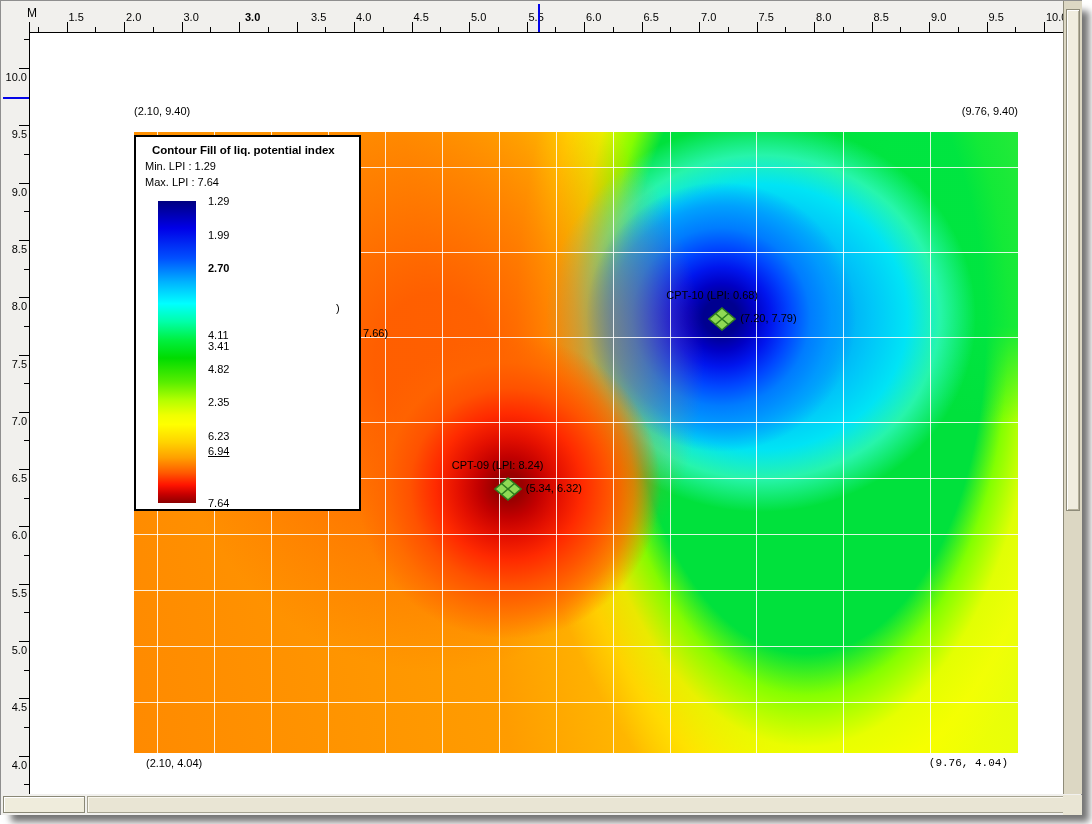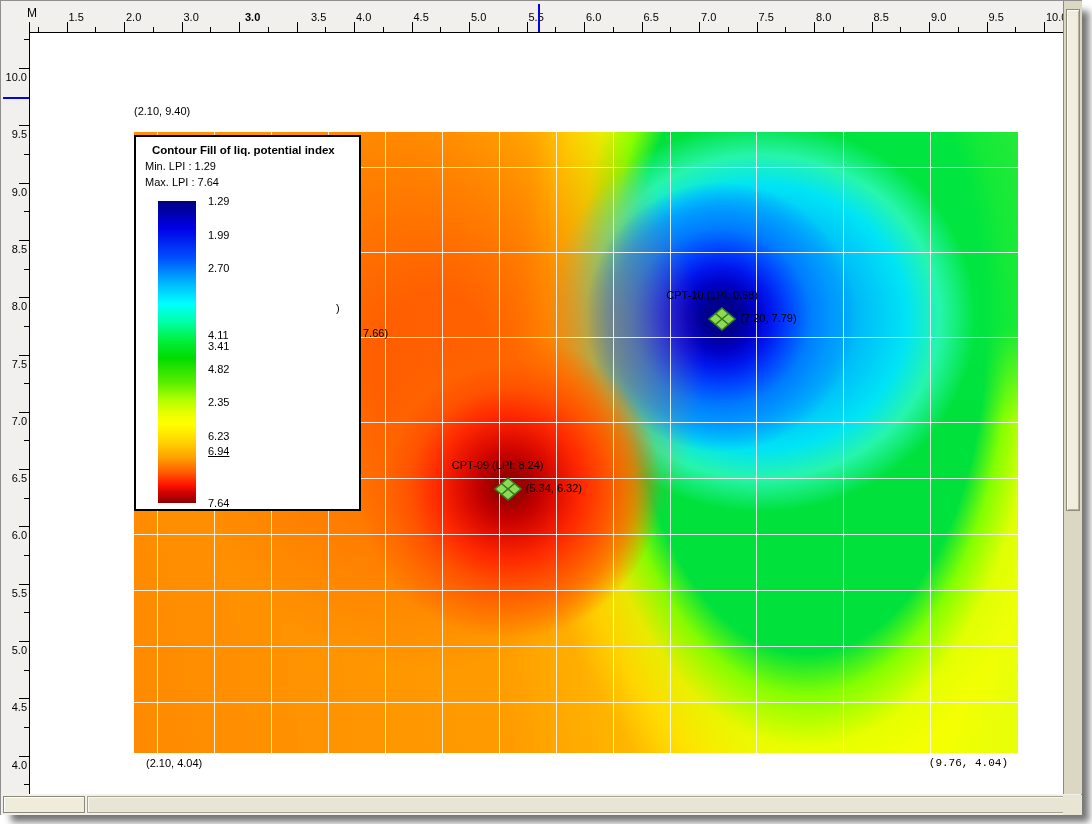--- a/index.html
+++ b/index.html
@@ -182,20 +182,21 @@
       <div class="v-minor" style="top: 694.95px;"></div>
       <div class="v-minor" style="top: 752.25px;"></div>
     </div>
   <div id="ruler-corner-stub"></div>
   <div id="cursor-v" class="cursor-line"></div>
   <div id="cursor-h" class="cursor-line"></div>
 
   <div id="canvas"></div>
 
   <div class="corner-label" style="left:133px; top:104px;">(2.10, 9.40)</div>
+  <div class="corner-label" style="left:133px; top:104px; width:884px; text-align:right;">(9.76, 9.40)</div>
   <div class="corner-label" style="left:145px; top:756px;">(2.10, 4.04)</div>
   <div class="corner-label" style="left:123px; top:756px; width:884px; text-align:right;font-family:Liberation Mono, monospace;">(9.76, 4.04)</div>
 
   <div id="plot">
     <div class="layer l-base"></div>
     <div class="layer l-green"></div>
     <div class="layer l-green2"></div>
     <div class="layer l-cyan"></div>
     <div class="layer l-blue"></div>
     <div class="layer l-haze"></div>
@@ -241,21 +242,21 @@
   </div>
 
   <div id="legend">
     <div id="legend-title">Contour Fill of liq. potential index</div>
     <div class="legend-line" style="top:23px;">Min. LPI :  1.29</div>
     <div class="legend-line" style="top:39px;">Max. LPI :  7.64</div>
     <div id="legend-bar"></div>
     <div id="legend-scale-labels">
         <div class="legend-scale-label" style="top: 58px;">1.29</div>
         <div class="legend-scale-label" style="top: 91.5556px;">1.99</div>
-        <div class="legend-scale-label" style="top: 125.111px;">2.70</div>
+        <div class="legend-scale-label" style="top: 125.111px; font-weight: bold;">2.70</div>
         <div class="legend-scale-label" style="top: 158.667px; margin-top: 44px;">3.41</div>
         <div class="legend-scale-label" style="top: 192.222px;">4.11</div>
         <div class="legend-scale-label" style="top: 225.778px;">4.82</div>
         <div class="legend-scale-label" style="top: 259.333px;">2.35</div>
         <div class="legend-scale-label" style="top: 292.889px;">6.23</div>
         <div class="legend-scale-label" style="top: 308px; text-decoration: underline;">6.94</div>
         <div class="legend-scale-label" style="top: 360px;">7.64</div>
       </div>
   </div>
 

